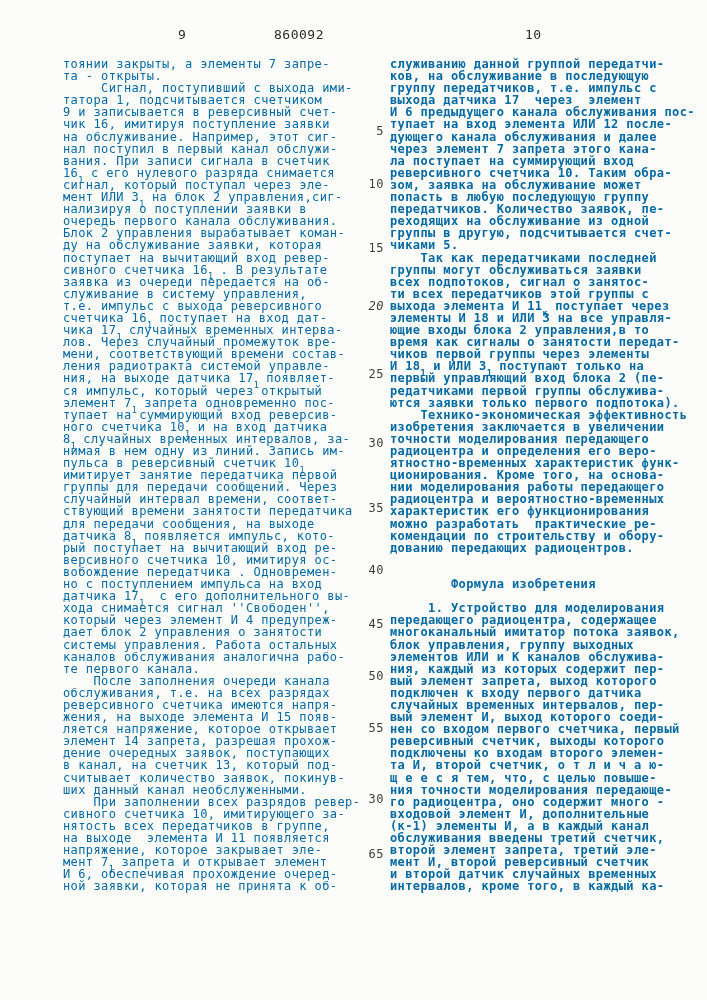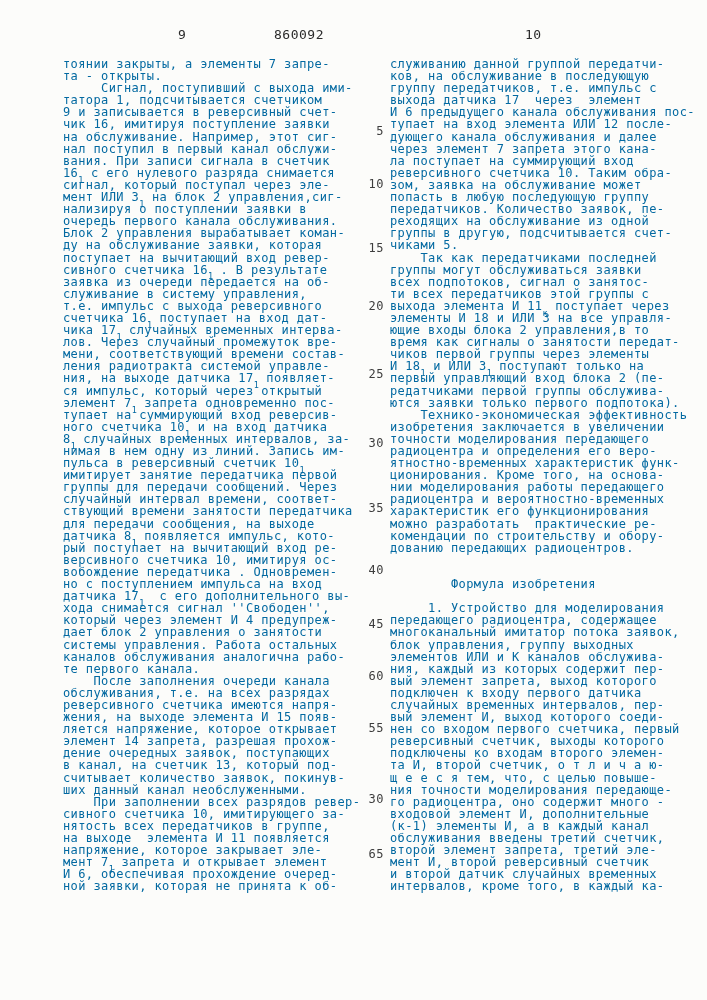--- a/index.html
+++ b/index.html
@@ -30,21 +30,21 @@
   .col {
     position: absolute;
     top: 58px;
     font-size: 12px;
     line-height: 12.1px;
     letter-spacing: 0.4px;
     white-space: pre;
     color: #0369a1;
   }
   #left-col  { left: 63px;  width: 300px; }
-  #right-col { left: 390px; width: 316px; }
+  #right-col { left: 390px; width: 316px; font-weight: bold; }
   .line { height: 12.1px; }
   sub {
     font-size: 8.5px;
     line-height: 0;
     position: relative;
     top: 2.5px;
     letter-spacing: 0;
   }
   .gutter-num {
     position: absolute;
@@ -63,24 +63,24 @@
   <span id="hdr-left" class="header-num">9</span>
   <span id="hdr-center" class="header-num">860092</span>
   <span id="hdr-right" class="header-num">10</span>
 
   <div id="left-col" class="col"><div class="line">тоянии закрыты, а элементы 7 запре-</div><div class="line">та - открыты.</div><div class="line">     Сигнал, поступивший с выхода ими-</div><div class="line">татора 1, подсчитывается счетчиком</div><div class="line">9 и записывается в реверсивный счет-</div><div class="line">чик 16, имитируя поступление заявки</div><div class="line">на обслуживание. Например, этот сиг-</div><div class="line">нал поступил в первый канал обслужи-</div><div class="line">вания. При записи сигнала в счетчик</div><div class="line">16<sub>1</sub> с его нулевого разряда снимается</div><div class="line">сигнал, который поступал через эле-</div><div class="line">мент ИЛИ 3<sub>1</sub> на блок 2 управления,сиг-</div><div class="line">нализируя о поступлении заявки в</div><div class="line">очередь первого канала обслуживания.</div><div class="line">Блок 2 управления вырабатывает коман-</div><div class="line">ду на обслуживание заявки, которая</div><div class="line">поступает на вычитающий вход ревер-</div><div class="line">сивного счетчика 16<sub>1</sub> . В результате</div><div class="line">заявка из очереди передается на об-</div><div class="line">служивание в систему управления,</div><div class="line">т.е. импульс с выхода реверсивного</div><div class="line">счетчика 16<sub>1</sub> поступает на вход дат-</div><div class="line">чика 17<sub>1</sub> случайных временных интерва-</div><div class="line">лов. Через случайный промежуток вре-</div><div class="line">мени, соответствующий времени состав-</div><div class="line">ления радиотракта системой управле-</div><div class="line">ния, на выходе датчика 17<sub>1</sub> появляет-</div><div class="line">ся импульс, который через открытый</div><div class="line">элемент 7<sub>1</sub> запрета одновременно пос-</div><div class="line">тупает на суммирующий вход реверсив-</div><div class="line">ного счетчика 10<sub>1</sub> и на вход датчика</div><div class="line">8<sub>1</sub> случайных временных интервалов, за-</div><div class="line">нимая в нем одну из линий. Запись им-</div><div class="line">пульса в реверсивный счетчик 10<sub>1</sub></div><div class="line">имитирует занятие передатчика первой</div><div class="line">группы для передачи сообщений. Через</div><div class="line">случайный интервал времени, соответ-</div><div class="line">ствующий времени занятости передатчика</div><div class="line">для передачи сообщения, на выходе</div><div class="line">датчика 8<sub>1</sub> появляется импульс, кото-</div><div class="line">рый поступает на вычитающий вход ре-</div><div class="line">версивного счетчика 10, имитируя ос-</div><div class="line">вобождение передатчика . Одновремен-</div><div class="line">но с поступлением импульса на вход</div><div class="line">датчика 17<sub>1</sub>  с его дополнительного вы-</div><div class="line">хода снимается сигнал ''Свободен'',</div><div class="line">который через элемент И 4 предупреж-</div><div class="line">дает блок 2 управления о занятости</div><div class="line">системы управления. Работа остальных</div><div class="line">каналов обслуживания аналогична рабо-</div><div class="line">те первого канала.</div><div class="line">    После заполнения очереди канала</div><div class="line">обслуживания, т.е. на всех разрядах</div><div class="line">реверсивного счетчика имеются напря-</div><div class="line">жения, на выходе элемента И 15 появ-</div><div class="line">ляется напряжение, которое открывает</div><div class="line">элемент 14 запрета, разрешая прохож-</div><div class="line">дение очередных заявок, поступающих</div><div class="line">в канал, на счетчик 13, который под-</div><div class="line">считывает количество заявок, покинув-</div><div class="line">ших данный канал необслуженными.</div><div class="line">    При заполнении всех разрядов ревер-</div><div class="line">сивного счетчика 10, имитирующего за-</div><div class="line">нятость всех передатчиков в группе,</div><div class="line">на выходе  элемента И 11 появляется</div><div class="line">напряжение, которое закрывает эле-</div><div class="line">мент 7<sub>1</sub> запрета и открывает элемент</div><div class="line">И 6, обеспечивая прохождение очеред-</div><div class="line">ной заявки, которая не принята к об-</div></div>
   <div id="right-col" class="col"><div class="line">служиванию данной группой передатчи-</div><div class="line">ков, на обслуживание в последующую</div><div class="line">группу передатчиков, т.е. импульс с</div><div class="line">выхода датчика 17  через  элемент</div><div class="line">И 6 предыдущего канала обслуживания пос-</div><div class="line">тупает на вход элемента ИЛИ 12 после-</div><div class="line">дующего канала обслуживания и далее</div><div class="line">через элемент 7 запрета этого кана-</div><div class="line">ла поступает на суммирующий вход</div><div class="line">реверсивного счетчика 10. Таким обра-</div><div class="line">зом, заявка на обслуживание может</div><div class="line">попасть в любую последующую группу</div><div class="line">передатчиков. Количество заявок, пе-</div><div class="line">реходящих на обслуживание из одной</div><div class="line">группы в другую, подсчитывается счет-</div><div class="line">чиками 5.</div><div class="line">    Так как передатчиками последней</div><div class="line">группы могут обслуживаться заявки</div><div class="line">всех подпотоков, сигнал о занятос-</div><div class="line">ти всех передатчиков этой группы с</div><div class="line">выхода элемента И 11<sub>к</sub> поступает через</div><div class="line">элементы И 18 и ИЛИ 3 на все управля-</div><div class="line">ющие входы блока 2 управления,в то</div><div class="line">время как сигналы о занятости передат-</div><div class="line">чиков первой группы через элементы</div><div class="line">И 18<sub>1</sub> и ИЛИ 3<sub>1</sub> поступают только на</div><div class="line">первый управляющий вход блока 2 (пе-</div><div class="line">редатчиками первой группы обслужива-</div><div class="line">ются заявки только первого подпотока).</div><div class="line">    Технико-экономическая эффективность</div><div class="line">изобретения заключается в увеличении</div><div class="line">точности моделирования передающего</div><div class="line">радиоцентра и определения его веро-</div><div class="line">ятностно-временных характеристик функ-</div><div class="line">ционирования. Кроме того, на основа-</div><div class="line">нии моделирования работы передающего</div><div class="line">радиоцентра и вероятностно-временных</div><div class="line">характеристик его функционирования</div><div class="line">можно разработать  практические ре-</div><div class="line">комендации по строительству и обору-</div><div class="line">дованию передающих радиоцентров.</div><div class="line"> </div><div class="line"> </div><div class="line">        Формула изобретения</div><div class="line"> </div><div class="line">     1. Устройство для моделирования</div><div class="line">передающего радиоцентра, содержащее</div><div class="line">многоканальный имитатор потока заявок,</div><div class="line">блок управления, группу выходных</div><div class="line">элементов ИЛИ и К каналов обслужива-</div><div class="line">ния, каждый из которых содержит пер-</div><div class="line">вый элемент запрета, выход которого</div><div class="line">подключен к входу первого датчика</div><div class="line">случайных временных интервалов, пер-</div><div class="line">вый элемент И, выход которого соеди-</div><div class="line">нен со входом первого счетчика, первый</div><div class="line">реверсивный счетчик, выходы которого</div><div class="line">подключены ко входам второго элемен-</div><div class="line">та И, второй счетчик, о т л и ч а ю-</div><div class="line">щ е е с я тем, что, с целью повыше-</div><div class="line">ния точности моделирования передающе-</div><div class="line">го радиоцентра, оно содержит много -</div><div class="line">входовой элемент И, дополнительные</div><div class="line">(к-1) элементы И, а в каждый канал</div><div class="line">обслуживания введены третий счетчик,</div><div class="line">второй элемент запрета, третий эле-</div><div class="line">мент И, второй реверсивный счетчик</div><div class="line">и второй датчик случайных временных</div><div class="line">интервалов, кроме того, в каждый ка-</div></div>
   <div id="gutter">
       <span class="gutter-num" style="top: 124px;">5</span>
       <span class="gutter-num" style="top: 177px;">10</span>
       <span class="gutter-num" style="top: 241px;">15</span>
-      <span class="gutter-num" style="top: 299px;">20</span>
+      <span class="gutter-num" style="top: 299px; font-style: italic;">20</span>
       <span class="gutter-num" style="top: 367px;">25</span>
       <span class="gutter-num" style="top: 436px;">30</span>
       <span class="gutter-num" style="top: 501px; text-align: right;">35</span>
       <span class="gutter-num" style="top: 563px;">40</span>
       <span class="gutter-num" style="top: 617px; text-align: right;">45</span>
-      <span class="gutter-num" style="top: 669px;">60</span>
+      <span class="gutter-num" style="top: 669px;">50</span>
       <span class="gutter-num" style="top: 721px;">55</span>
       <span class="gutter-num" style="top: 792px;">30</span>
       <span class="gutter-num" style="top: 847px;">65</span>
     </div>
 </div>
 
 </body></html>

